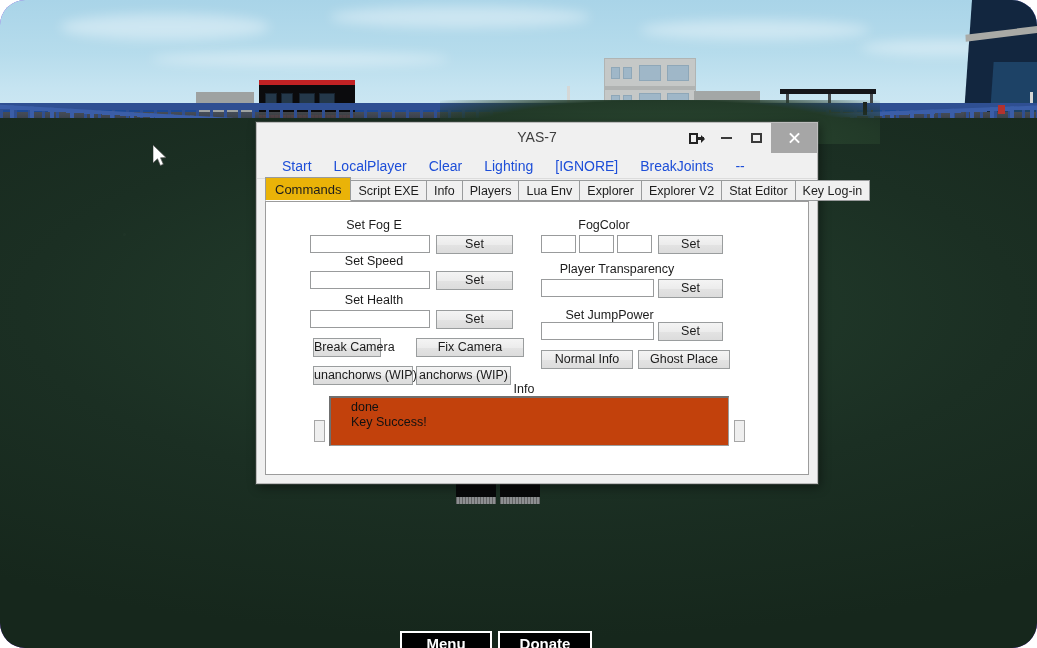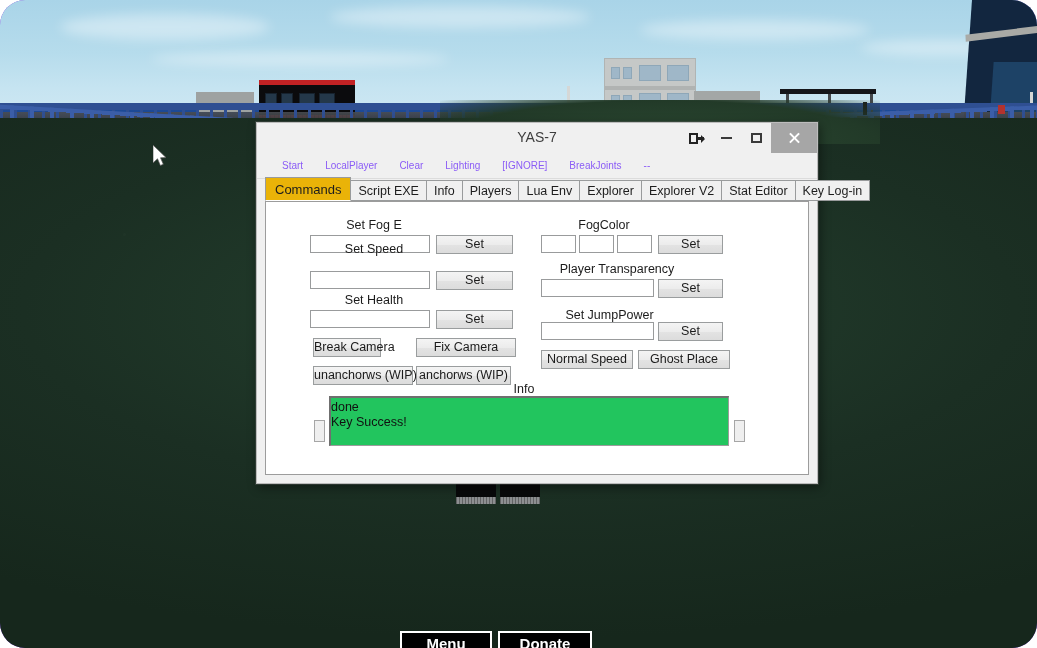--- a/index.html
+++ b/index.html
@@ -214,21 +214,21 @@
     border-left: 4px solid #222;
   }
 
   .menubar {
     height: 26px; display: flex; align-items: center;
     padding-left: 14px; gap: 0; flex: none;
     background: #f0f0f0;
     border-bottom: 1px solid #dcdcdc;
   }
   .menu-item {
-    font-size: 10px; color: #8b5cf6; padding: 2px 11px; white-space: nowrap;
+    font-size: 14px; color: #1d4ed8; padding: 2px 11px; white-space: nowrap;
   }
 
   .tabstrip {
     display: flex; align-items: flex-end; height: 22px;
     padding-left: 8px; flex: none; position: relative;
     background: #f0f0f0;
   }
   .tab {
     font-size: 12.5px; color: #1d1d1d;
     padding: 3px 7px 3px 7px;
@@ -269,26 +269,26 @@
     background: linear-gradient(to bottom, #f4f4f4 0%, #ececec 50%, #e3e3e3 51%, #dcdcdc 100%);
     border: 1px solid #9a9d9e;
     font-size: 12.5px; color: #1b1b1b;
     text-align: center; line-height: 17px;
     height: 19px;
     font-family: "Liberation Sans", sans-serif;
     white-space: nowrap;
   }
   .infobox {
     position: absolute;
-    background: #22c55e;
+    background: #c2410c;
     border: 1px solid #9c9c9c;
     border-top: 2px solid #6f6f6f;
     border-left: 2px solid #6f6f6f;
     overflow: hidden;
-    padding: 2px 0;
+    padding: 2px 20px;
   }
   .infobox .line { font-size: 12.5px; color: #111; line-height: 14.5px; }
   .sbthumb {
     position: absolute; width: 11px; height: 22px;
     background: #efefef; border: 1px solid #a6a6a6;
   }
 </style>
 </head>
 <body>
 
@@ -415,49 +415,49 @@
     <div class="tab">Stat Editor</div>
     <div class="tab">Key Log-in</div>
   </div>
 
   <div class="panel">
 
     <div class="lbl" style="left:43px; top:16px; width:130px;">Set Fog E</div>
     <input class="tbox" style="left: 44px; top: 33px; width: 120px;" value="">
     <div class="btn" style="left:170px; top:33px; width:77px;">Set</div>
 
-    <div class="lbl" style="left:43px; top:40px; width:130px;">Set Speed</div>
+    <div class="lbl" style="left:43px; top:52px; width:130px;">Set Speed</div>
     <input class="tbox" style="left: 44px; top: 69px; width: 120px;" value="">
     <div class="btn" style="left:170px; top:69px; width:77px;">Set</div>
 
     <div class="lbl" style="left:43px; top:91px; width:130px;">Set Health</div>
     <input class="tbox" style="left: 44px; top: 108px; width: 120px;" value="">
     <div class="btn" style="left:170px; top:108px; width:77px;">Set</div>
 
     <div class="btn" style="left:47px;  top:136px; width:68px;">Break Camera</div>
-    <div class="btn" style="left:150px; top:136px; width:100px;">Fix Camera</div>
+    <div class="btn" style="left:150px; top:136px; width:108px;">Fix Camera</div>
 
     <div class="btn" style="left:47px;  top:164px; width:100px;">unanchorws (WIP)</div>
     <div class="btn" style="left:150px; top:164px; width:95px;">anchorws (WIP)</div>
 
     <div class="lbl" style="left:283px; top:16px; width:110px;">FogColor</div>
     <input class="tbox" style="left: 275px; top: 33px; width: 35px;" value="">
     <input class="tbox" style="left: 313px; top: 33px; width: 35px;" value="">
     <input class="tbox" style="left: 351px; top: 33px; width: 35px;" value="">
     <div class="btn" style="left:392px; top:33px; width:65px;">Set</div>
 
     <div class="lbl" style="left:266px; top:60px; width:170px;">Player Transparency</div>
     <input class="tbox" style="left: 275px; top: 77px; width: 113px;" value="">
     <div class="btn" style="left:392px; top:77px; width:65px;">Set</div>
 
     <div class="lbl" style="left:266px; top:106px; width:155px;">Set JumpPower</div>
     <input class="tbox" style="left: 275px; top: 120px; width: 113px;" value="">
     <div class="btn" style="left:392px; top:120px; width:65px;">Set</div>
 
-    <div class="btn" style="left:275px; top:148px; width:92px;">Normal Speed</div>
+    <div class="btn" style="left:275px; top:148px; width:92px;">Normal Info</div>
     <div class="btn" style="left:372px; top:148px; width:92px;">Ghost Place</div>
 
     <div class="lbl" style="left:238px; top:180px; width:40px;">Info</div>
     <div class="sbthumb" style="left:48px;  top:218px;"></div>
     <div class="sbthumb" style="left:468px; top:218px;"></div>
     <div class="infobox" style="left:63px; top:194px; width:400px; height:50px;">
       <div class="line">done</div>
       <div class="line">Key Success!</div>
     </div>
 

